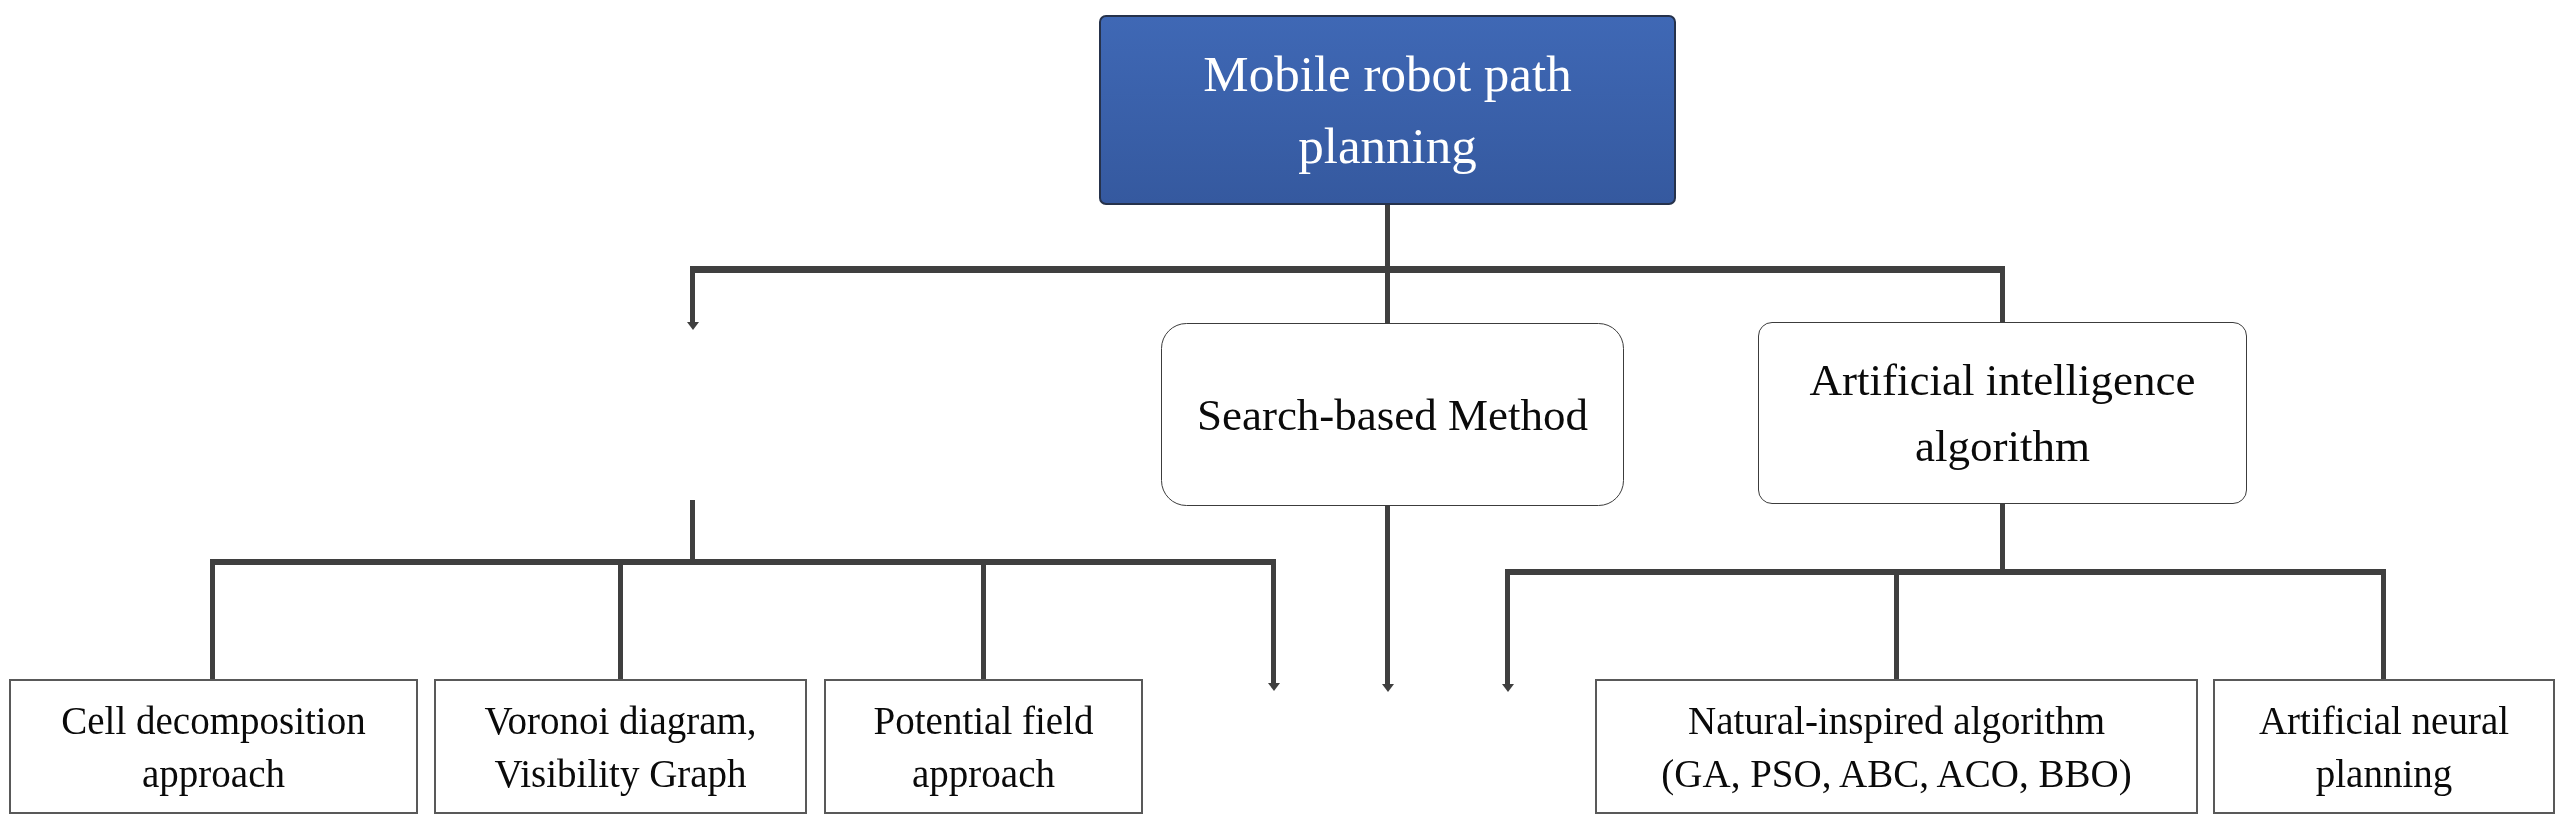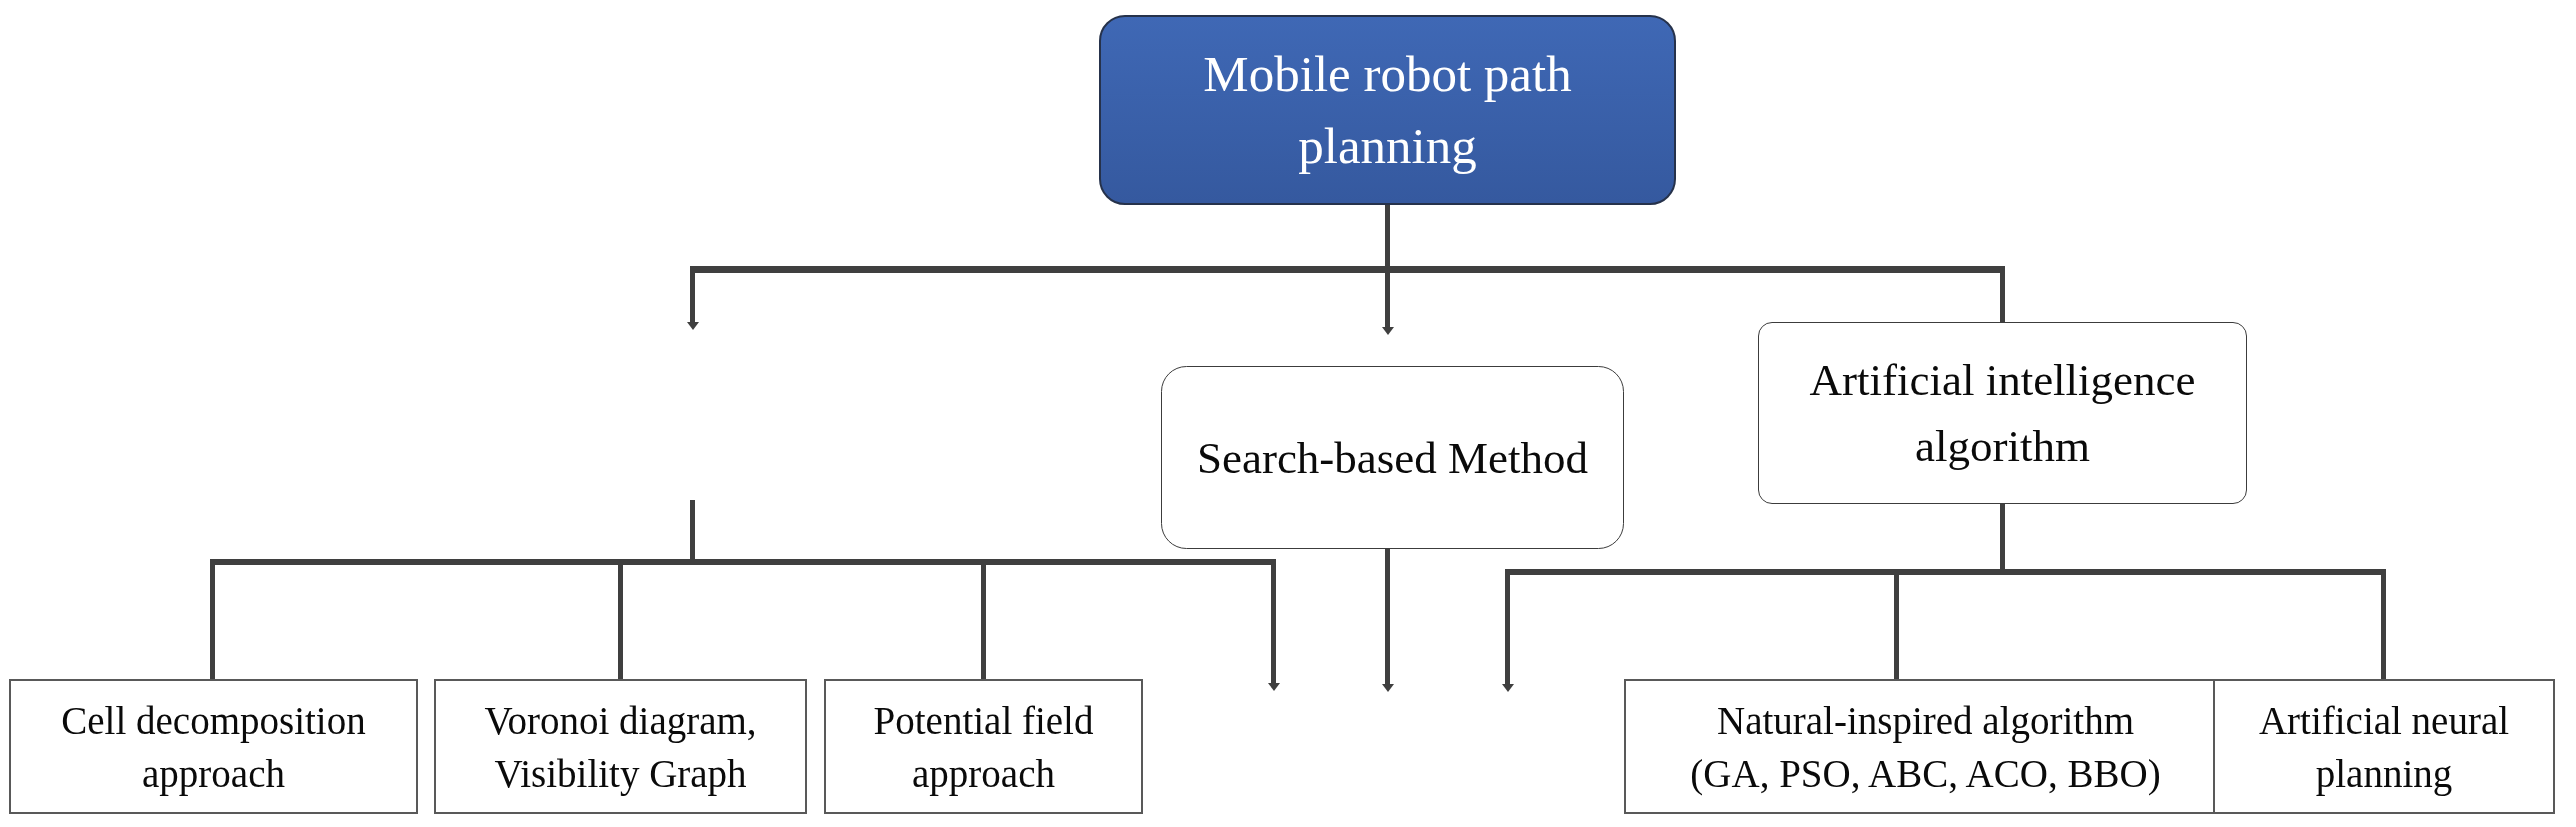--- a/index.html
+++ b/index.html
@@ -28,41 +28,41 @@
     text-align:center;
     white-space:pre-line;
     background:#ffffff;
     box-sizing:border-box;
     z-index:3;
   }
   .node-root{
     left:1099px;top:15px;width:577px;height:190px;
     background:linear-gradient(180deg,var(--root-fill-top) 0%,var(--root-fill-bottom) 100%);
     border:2.3px solid var(--root-border);
-    border-radius:26px;
+    border-radius:7px;
     color:var(--root-text);
     font-size:51px;line-height:72px;
   }
   .node-mid{
     border:1.9px solid var(--box-border);
     border-radius:25.5px;
     font-size:45px;line-height:66px;
   }
   .node-traditional{left:431px;top:319px;width:524px;height:185px;}
-  .node-search{left:1161px;top:323px;width:463px;height:183px;margin-top:43px;}
+  .node-search{left:1161px;top:323px;width:463px;height:183px;}
   .node-ai{left:1758px;top:322px;width:489px;height:182px;border-radius:14px;}
   .node-leaf{
     border:2.6px solid var(--leaf-border);
     font-size:39px;line-height:53px;
   }
   .node-cell{left:9px;top:679px;width:409px;height:135px;text-align:center;}
   .node-voronoi{left:434px;top:679px;width:373px;height:135px;}
   .node-potential{left:824px;top:679px;width:319px;height:135px;}
   .node-hybrid{left:1211px;top:680px;width:350px;height:134px;}
-  .node-natural{left:1595px;top:679px;width:603px;height:135px;margin-left:29px;}
+  .node-natural{left:1595px;top:679px;width:603px;height:135px;}
   .node-ann{left:2213px;top:679px;width:342px;height:135px;}
 
   .line{position:absolute;background:var(--line);z-index:1;}
   
   .v-root{left:1385px;top:203px;width:5.3px;height:68px;}
   .h-top{left:690px;top:266px;width:1315px;height:6.8px;}
   .d-trad{left:690px;top:269px;width:5.3px;height:54px;}
   .d-search{left:1385px;top:269px;width:5.3px;height:59px;}
   .d-ai{left:2000px;top:269px;width:5.3px;height:58px;}
   

